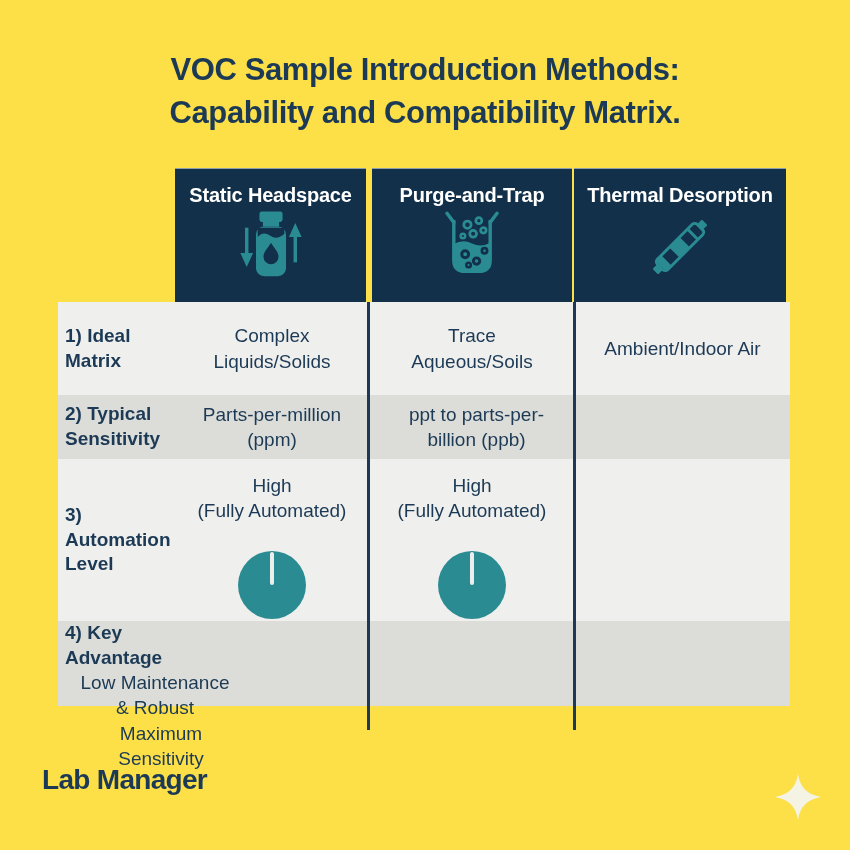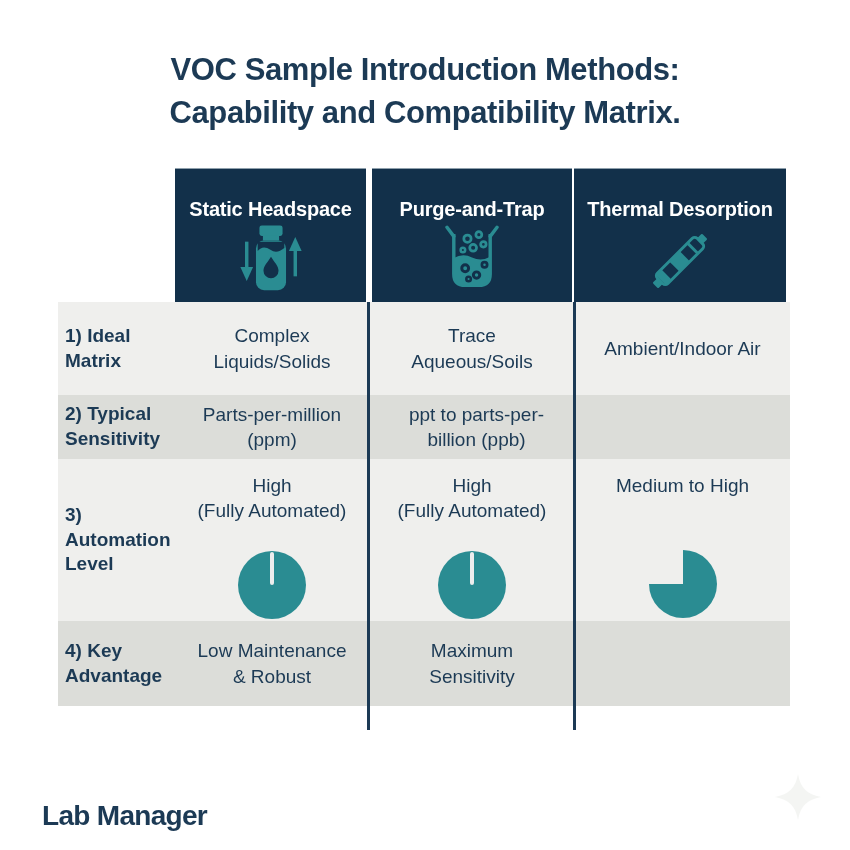--- a/index.html
+++ b/index.html
@@ -3,21 +3,21 @@
 <meta charset="utf-8">
 <style>
   html,body{margin:0;padding:0;}
   body{
     font-family:"Liberation Sans","DejaVu Sans",sans-serif;
     background:#9a9a98;
   }
   .canvas{
     position:relative;
     width:850px;height:850px;
-    background:#ffffff;
+    background:#fde047;
     overflow:hidden;
     margin:0 auto;
   }
   
   .title{
     position:absolute;top:48px;left:0;right:0;
     text-align:center;
     color:#1c3a55;
     font-size:31px;font-weight:bold;
     line-height:43px;letter-spacing:-0.4px;
@@ -26,21 +26,21 @@
   .head{
     position:absolute;top:168px;left:175px;
     width:615px;height:134px;
     display:flex;
   }
   .hcell{
     background:#12304a;
     color:#ffffff;
     box-sizing:border-box;
     display:flex;flex-direction:column;align-items:center;
-    padding-top:29px;
+    padding-top:15px;
     border-top:1px solid #8fa0ac;
   }
   .hcell.w1{width:191px;margin-right:6px;}
   .hcell.w2{width:200px;margin-right:2px;}
   .hcell.w3{width:212px;}
   .hlabel{
     font-size:20px;font-weight:bold;letter-spacing:-0.2px;
     margin-bottom:4px;white-space:nowrap;
   }
   .hicon{flex:0 0 auto;}
@@ -48,21 +48,21 @@
   .matrix-body{
     position:absolute;top:302px;left:58px;
     width:732px;height:428px;
   }
   .row{display:flex;width:100%;}
   .row-light{background:#efefed;}
   .row-dark{background:#dcddd9;}
   .r1{height:93px;}
   .r2{height:64px;}
   .r3{height:162px;}
-  .r4{height:85px;}
+  .r4{height:85px;flex-direction:column;}
   .rlabel{
     width:117px;box-sizing:border-box;
     padding:0 4px 0 7px;
     display:flex;flex-direction:column;justify-content:center;
     font-size:19px;font-weight:bold;color:#1c3a55;
     line-height:1.3;white-space:pre-line;
   }
   .cell{
     box-sizing:border-box;
     display:flex;flex-direction:column;justify-content:center;align-items:center;
@@ -87,21 +87,21 @@
     position:relative;margin-top:8px;flex:0 0 auto;
   }
   .pie-offset{margin-top:32px;}
   .pie-needle{
     position:absolute;left:50%;top:1px;width:4px;height:33px;
     margin-left:-2px;background:#eceded;border-radius:2px;
   }
   
   .brand{position:absolute;left:42px;top:764px;}
   .brand-logo{
-    font-size:28px;font-weight:bold;color:#1c3a55;letter-spacing:-0.7px;margin-top:36px;
+    font-size:28px;font-weight:bold;color:#1c3a55;letter-spacing:-0.7px;
   }
   .brand-tagline{
     font-size:14px;color:#44535f;margin-top:2px;letter-spacing:-0.1px;
   }
   .sparkle{position:absolute;left:773px;top:772px;}
 </style>
 </head>
 <body>
 
 <div class="canvas">
@@ -194,26 +194,20 @@
           <div class="pie-needle"></div>
         </div>
       </div>
       <div class="cell c2">
         <div>High
 (Fully Automated)</div>
         <div class="pie" style="background: rgb(42, 140, 146);">
           <div class="pie-needle"></div>
         </div>
       </div>
-      <div class="cell c3">
-        <div>Medium to High</div>
-        <div class="pie pie-offset" style="background: conic-gradient(rgb(42, 140, 146) 0deg, rgb(42, 140, 146) 270deg, transparent 270deg, transparent 360deg);">
-          
-        </div>
-      </div>
     </div>
 
     <div class="row r4 row-dark">
       <div class="rlabel">4) Key
 Advantage</div>
       <div class="cell c1">Low Maintenance
 &amp; Robust</div>
       <div class="cell c2">Maximum
 Sensitivity</div>
     </div>

